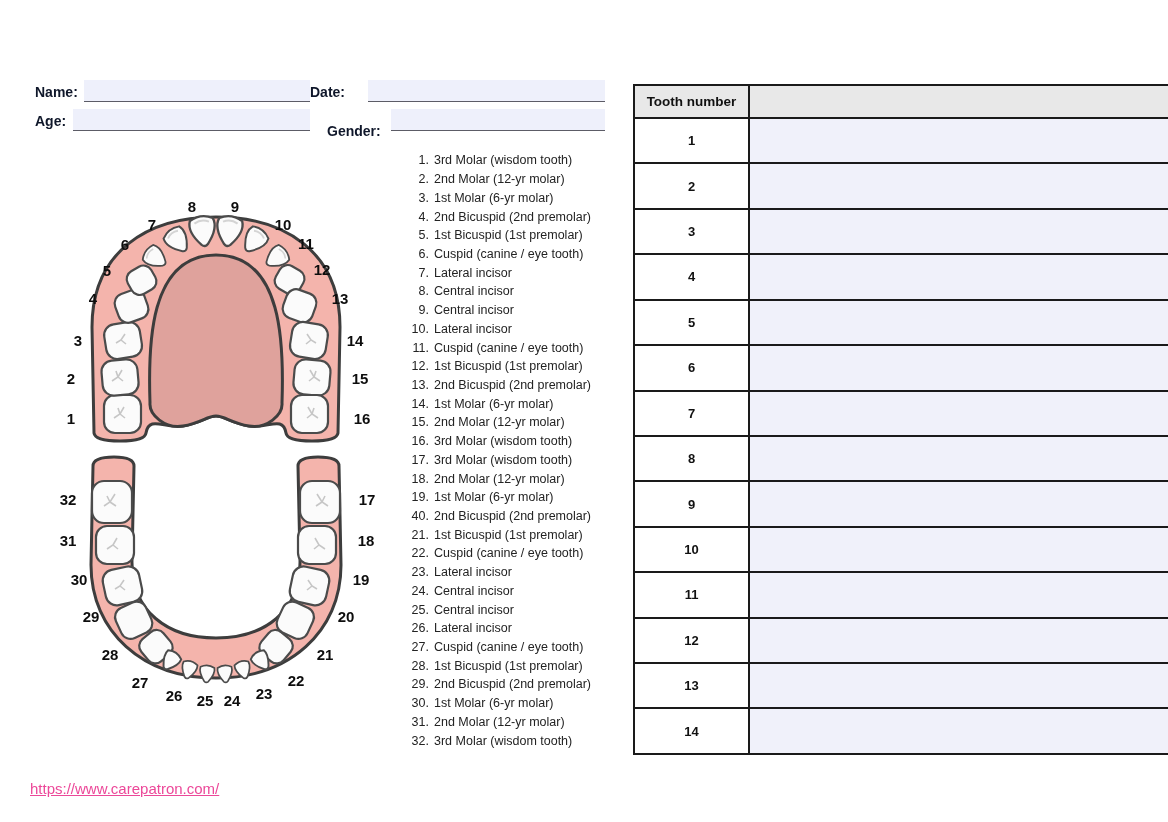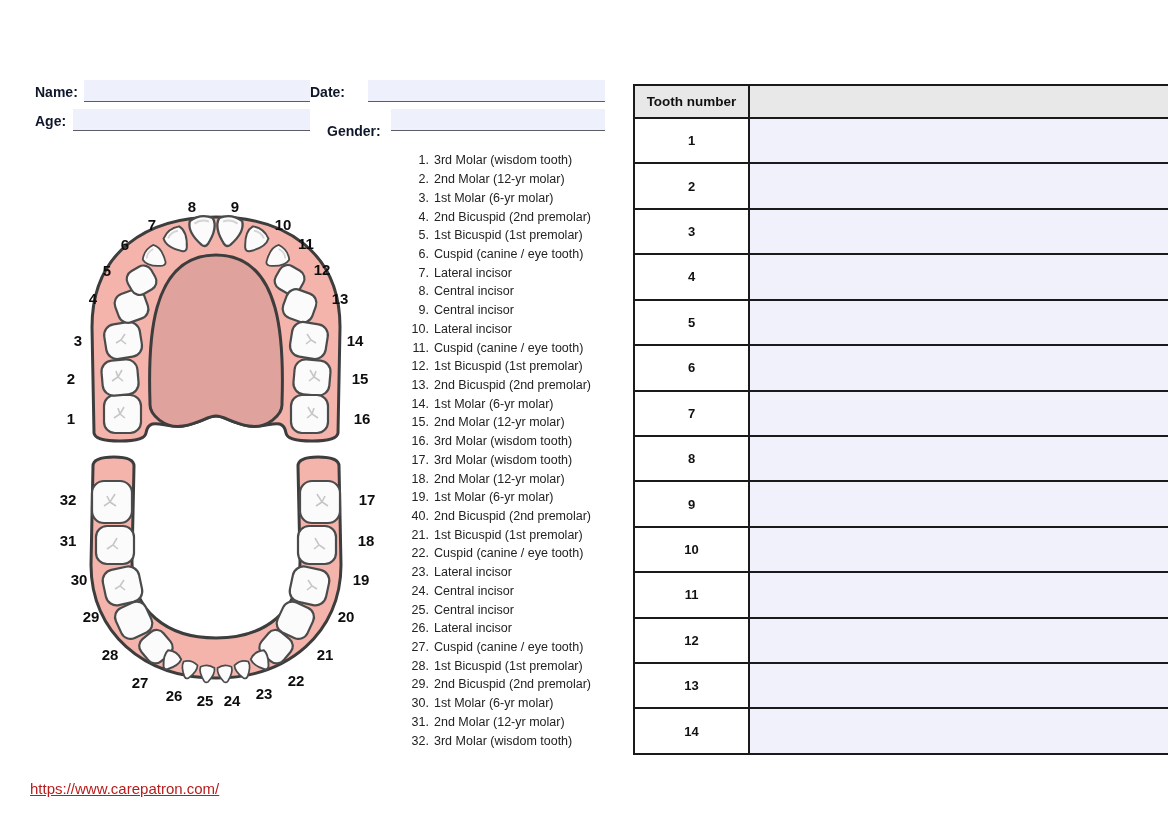--- a/index.html
+++ b/index.html
@@ -38,21 +38,21 @@
     font-size:13px; font-weight:700; color:#111; background:#fff;
   }
   .c-obs { flex:1; background:#f0f1fa; }
   .obs-head .c-num { background:#e8e8e8; font-size:13.5px; }
   .obs-head .c-obs { background:#e8e8e8; display:flex; align-items:center; padding-left:12px;
                      font-size:13.5px; font-weight:700; color:#111; }
   
   .arch { position:absolute; }
   .arch text { font-size:15px; font-weight:700; fill:#0d0d0d; font-family:"Liberation Sans",sans-serif; }
   
-  .url { position:absolute; left:30px; top:780px; font-size:15px; color:#b91c1c;
+  .url { position:absolute; left:30px; top:780px; font-size:15px; color:#ec4899;
          text-decoration:underline; cursor:pointer; }
   .powered { position:absolute; right:28px; top:779px; display:flex; align-items:center; gap:6px; }
   .powered .pb { font-size:8.5px; color:#3a3a44; }
   .brand { font-size:16px; color:#1a2035; letter-spacing:-0.2px; }
   .brand b { font-weight:700; }
 </style>
 </head>
 <body>
 
 <div class="page">

